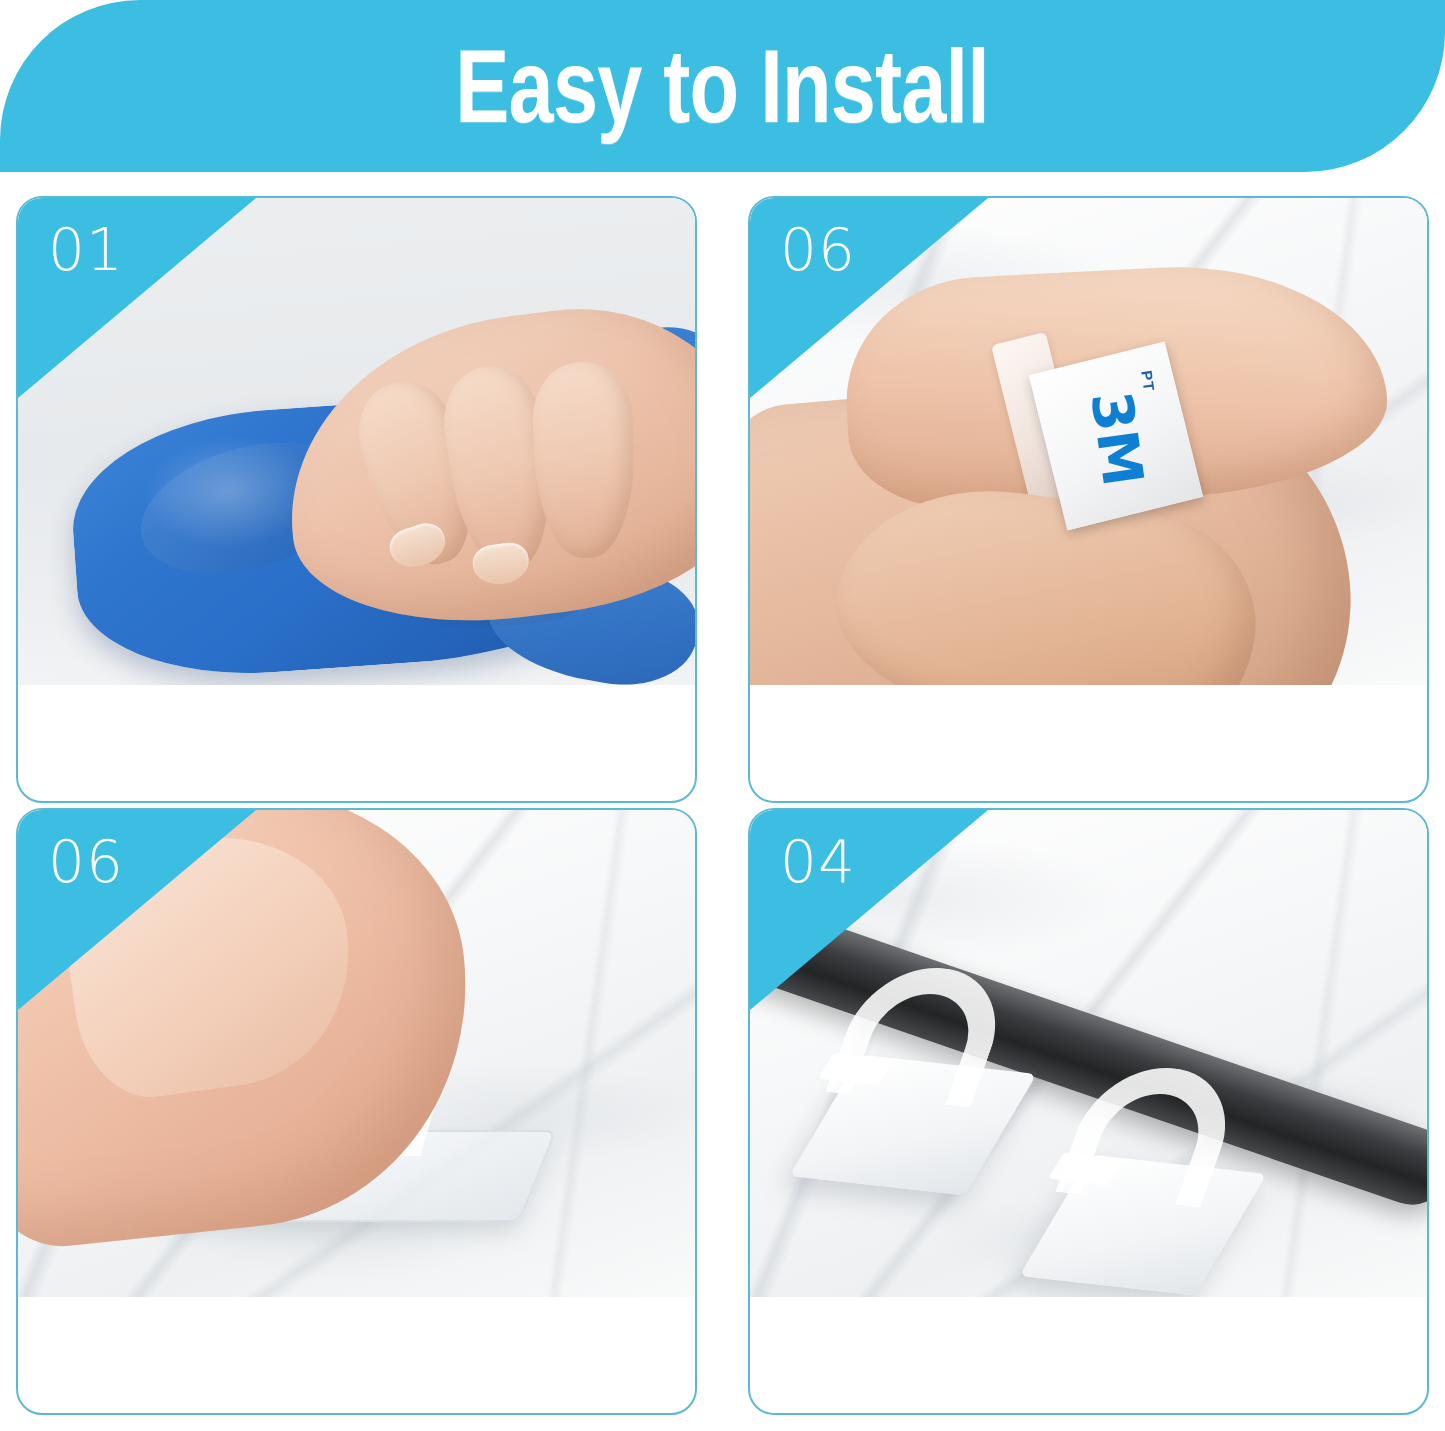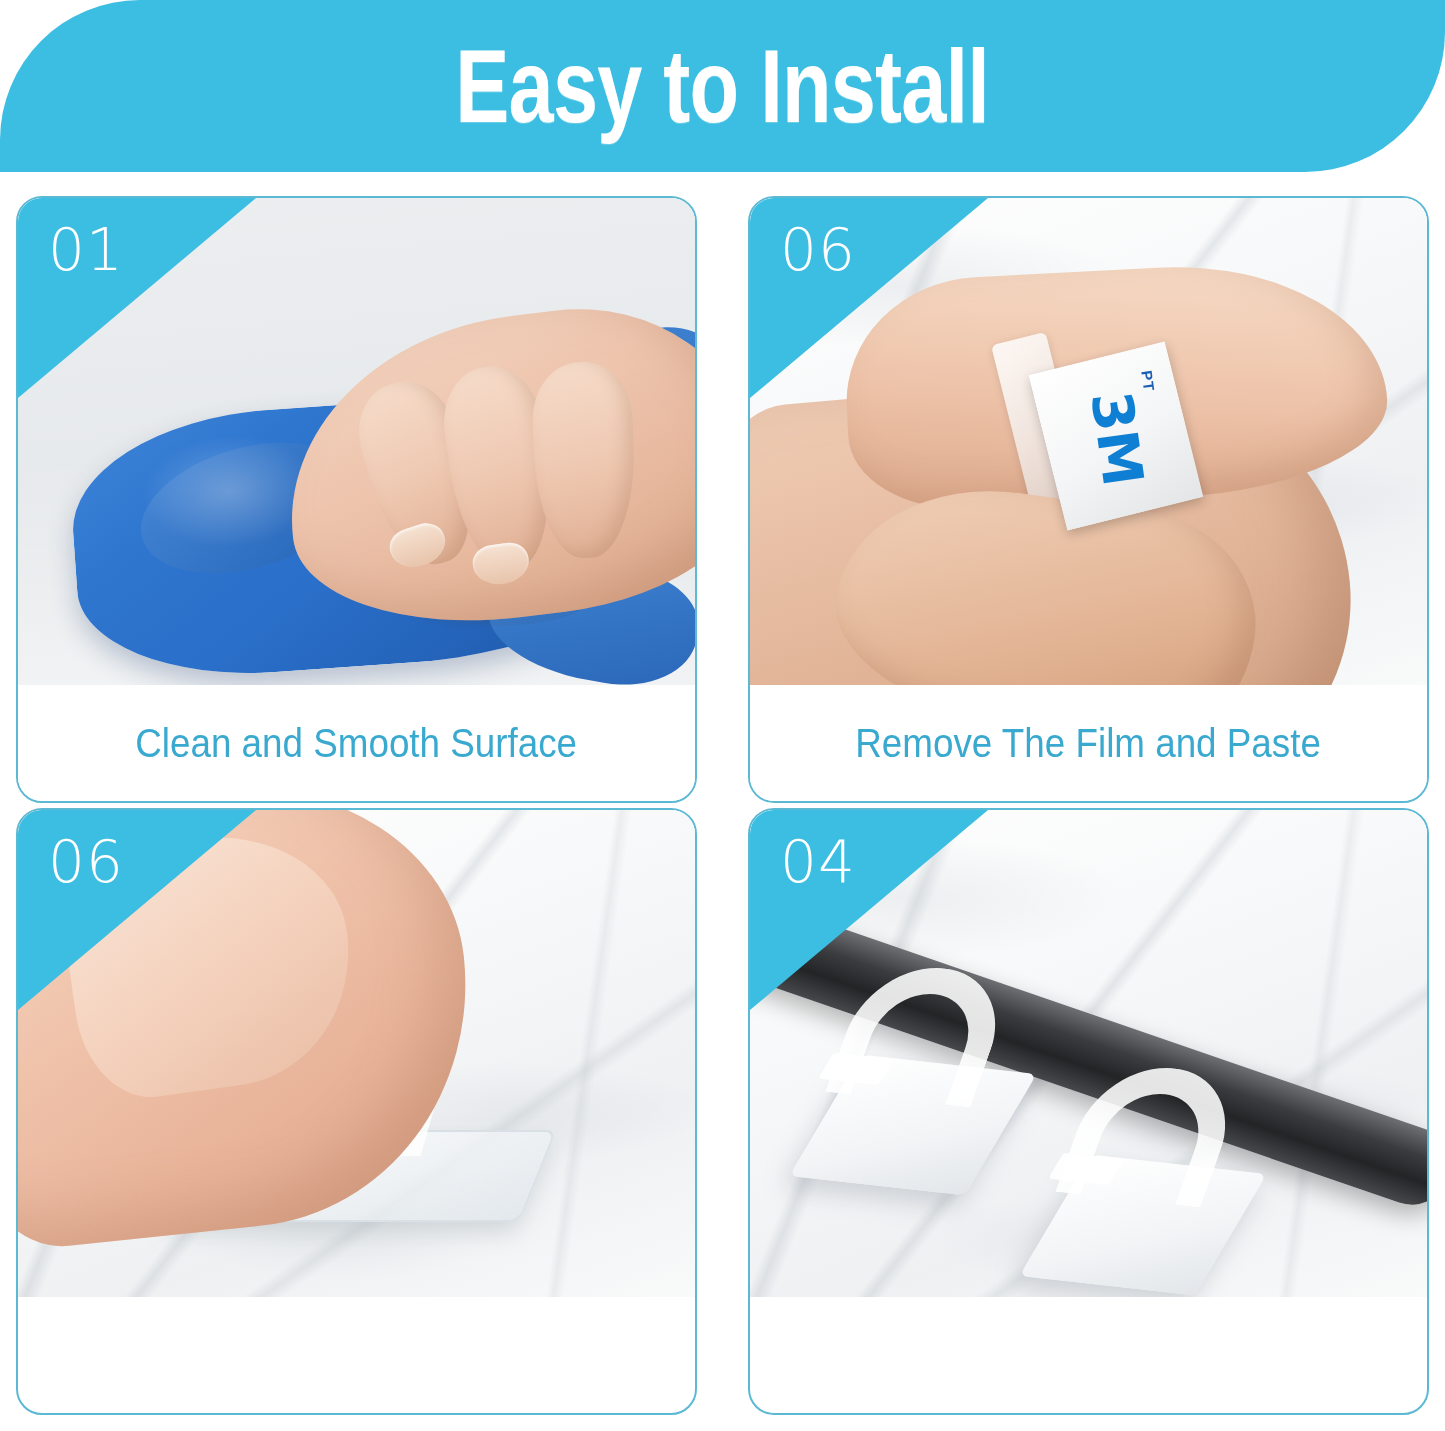--- a/index.html
+++ b/index.html
@@ -339,41 +339,35 @@
         <div class="cloth-fold cf2"></div>
         <div class="hand1"></div>
         <div class="finger f1"></div>
         <div class="finger f2"></div>
         <div class="finger f3"></div>
         <div class="nail n1"></div>
         <div class="nail n2"></div>
         <div class="badge"></div>
         <div class="badge-num">01</div>
       </div>
-      <div class="caption">
-        <div class="caption-text">Clean and Smooth Surface</div>
-      </div>
     </div>
 
     <div class="card">
       <div class="photo">
         <div class="marble"></div>
         <div class="hand2"></div>
         <div class="topfinger"></div>
         <div class="clip2"></div>
         <div class="pad3m">
           <span class="sub">PT</span>
           <span class="logo">3M</span>
         </div>
         <div class="thumb2"></div>
         <div class="badge"></div>
         <div class="badge-num">06</div>
-      </div>
-      <div class="caption">
-        <div class="caption-text">Remove The Film and Paste</div>
       </div>
     </div>
 
     <div class="card">
       <div class="photo">
         <div class="marble"></div>
         <div class="clip3">
           <div class="clip3-base"></div>
           <div class="clip3-arch"></div>
           <div class="clip3-gloss"></div>

